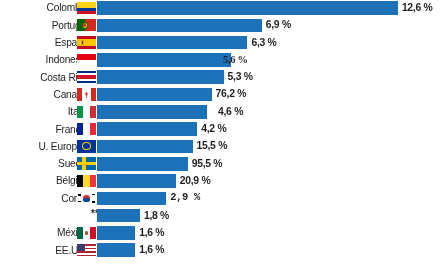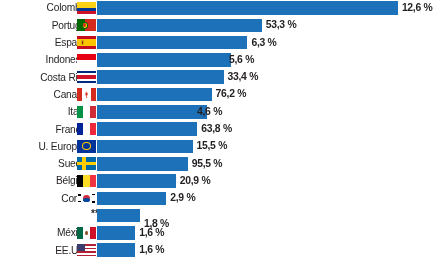--- a/index.html
+++ b/index.html
@@ -76,84 +76,84 @@
     </div>
     <div class="row" style="top: 16.7px;">
       <div class="label">Portugal</div>
       <div class="flag" style="left: 77px;">
         <div class="fv" style="left:0;width:40%;background:#006600;"></div>
         <div class="fv" style="left:40%;width:60%;background:#d52b1e;"></div>
         <div class="circ" style="left:26%;top:22%;width:30%;height:56%;background:#ffe000;border:1px solid #006600;box-sizing:border-box;"></div>
         <div class="circ" style="left:33%;top:33%;width:16%;height:34%;background:#d52b1e;"></div>
       </div>
       <div class="bar" style="width: 164.772px; background: rgb(29, 113, 184);"></div>
-      <div class="val" style="left: 265.772px;">53,3 %</div>
+      <div class="val" style="left: 265.772px;">6,9 %</div>
     </div>
     <div class="row" style="top: 34px;">
       <div class="label">España</div>
       <div class="flag" style="left: 77px;">
         <div class="fl" style="top:0%;height:25%;background:#c60b1e;"></div>
         <div class="fl" style="top:25%;height:50%;background:#ffc400;"></div>
         <div class="fl" style="top:75%;height:25%;background:#c60b1e;"></div>
         <div style="position:absolute;left:22%;top:32%;width:14%;height:36%;background:#ad1519;border:1px solid #c8b100;box-sizing:border-box;"></div>
       </div>
       <div class="bar" style="width: 150.444px; background: rgb(29, 113, 184);"></div>
       <div class="val" style="left: 251.444px;">6,3 %</div>
     </div>
     <div class="row" style="top: 51.3px;">
       <div class="label">Indonesia</div>
       <div class="flag" style="left: 77px;">
         <div class="fl" style="top:0%;height:50%;background:#e70011;"></div>
         <div class="fl" style="top:50%;height:50%;background:#ffffff;"></div>
       </div>
       <div class="bar" style="width: 133.728px; background: rgb(29, 113, 184);"></div>
-      <div class="val" style="left: 229px;">5,6 %</div>
+      <div class="val" style="left: 223px; font-family: Liberation Serif, serif;">5,6 %</div>
     </div>
     <div class="row" style="top: 68.6px;">
       <div class="label">Costa Rica</div>
       <div class="flag" style="left: 77px;">
         <div class="fl" style="top:0%;height:18%;background:#002b7f;"></div>
         <div class="fl" style="top:18%;height:14%;background:#ffffff;"></div>
         <div class="fl" style="top:32%;height:36%;background:#ce1126;"></div>
         <div class="fl" style="top:68%;height:14%;background:#ffffff;"></div>
         <div class="fl" style="top:82%;height:18%;background:#002b7f;"></div>
       </div>
       <div class="bar" style="width: 126.564px; background: rgb(29, 113, 184);"></div>
-      <div class="val" style="left: 227.564px;">33,4 %</div>
+      <div class="val" style="left: 227.564px;">5,3 %</div>
     </div>
     <div class="row" style="top: 85.9px;">
       <div class="label">Canadá</div>
       <div class="flag" style="left: 77px;">
         <div class="fv" style="left:0;width:27%;background:#d52b1e;"></div>
         <div class="fv" style="left:27%;width:46%;background:#ffffff;"></div>
         <div class="fv" style="left:73%;width:27%;background:#d52b1e;"></div>
         <div style="position:absolute;left:41%;top:22%;width:18%;height:56%;background:#d52b1e;clip-path:polygon(50% 0%,62% 30%,88% 22%,76% 50%,100% 60%,58% 62%,62% 100%,38% 100%,42% 62%,0% 60%,24% 50%,12% 22%,38% 30%);"></div>
       </div>
       <div class="bar" style="width: 114.624px; background: rgb(29, 113, 184);"></div>
       <div class="val" style="left: 215.624px;">76,2 %</div>
     </div>
     <div class="row" style="top: 103.2px;">
       <div class="label">Italia</div>
       <div class="flag" style="left: 77px;">
         <div class="fv" style="left:0%;width:33.333333333333336%;background:#009246;"></div>
         <div class="fv" style="left:33.333333333333336%;width:33.333333333333336%;background:#ffffff;"></div>
         <div class="fv" style="left:66.66666666666667%;width:33.333333333333336%;background:#ce2b37;"></div>
       </div>
       <div class="bar" style="width: 109.848px; background: rgb(29, 113, 184);"></div>
-      <div class="val" style="left: 197px;">4,6 %</div>
+      <div class="val" style="left: 218px;">4,6 %</div>
     </div>
     <div class="row" style="top: 120.5px;">
       <div class="label">Francia</div>
       <div class="flag" style="left: 77px;">
         <div class="fv" style="left:0%;width:33.333333333333336%;background:#002395;"></div>
         <div class="fv" style="left:33.333333333333336%;width:33.333333333333336%;background:#ffffff;"></div>
         <div class="fv" style="left:66.66666666666667%;width:33.333333333333336%;background:#ed2939;"></div>
       </div>
       <div class="bar" style="width: 100.296px; background: rgb(29, 113, 184);"></div>
-      <div class="val" style="left: 201.296px;">63,8 %</div>
+      <div class="val" style="left: 201.296px;">4,2 %</div>
     </div>
     <div class="row" style="top: 137.8px;">
       <div class="label">U. Europea</div>
       <div class="flag" style="left: 77px;">
         <div class="fl" style="top:0;height:100%;background:#003399;"></div>
         <div class="circ" style="left:28%;top:18%;width:44%;height:64%;border:1.4px solid #ffcc00;box-sizing:border-box;"></div>
       </div>
       <div class="bar" style="width: 95.52px; background: rgb(29, 113, 184);"></div>
       <div class="val" style="left: 196.52px;">15,5 %</div>
     </div>
@@ -184,26 +184,26 @@
         <div class="circ" style="left:32%;top:22%;width:36%;height:56%;background:#cd2e3a;"></div>
         <div class="circ" style="left:32%;top:50%;width:36%;height:28%;background:#0047a0;"></div>
         <div style="position:absolute;left:5%;top:16%;width:18%;height:5%;background:#000;"></div>
         <div style="position:absolute;left:5%;top:26%;width:18%;height:5%;background:#000;"></div>
         <div style="position:absolute;left:77%;top:16%;width:18%;height:5%;background:#000;"></div>
         <div style="position:absolute;left:77%;top:70%;width:18%;height:5%;background:#000;"></div>
         <div style="position:absolute;left:5%;top:70%;width:18%;height:5%;background:#000;"></div>
         <div style="position:absolute;left:77%;top:80%;width:18%;height:5%;background:#000;"></div>
       </div>
       <div class="bar" style="width: 69.252px; background: rgb(29, 113, 184);"></div>
-      <div class="val" style="left: 170.252px;">2,9 %</div>
+      <div class="val" style="left: 170.252px; font-family: Liberation Mono, monospace;">2,9 %</div>
     </div>
     <div class="row" style="top: 207px;">
       <span class="stars" style="left: 91px;">**</span>
       <div class="bar" style="width: 42.984px; background: rgb(29, 113, 184);"></div>
-      <div class="val" style="left: 143.984px; margin-top: 8px;">1,8 %</div>
+      <div class="val" style="left: 143.984px;">1,8 %</div>
     </div>
     <div class="row" style="top: 224.3px;">
       <div class="label">México</div>
       <div class="flag" style="left: 77px;">
         <div class="fv" style="left:0%;width:33.333333333333336%;background:#006847;"></div>
         <div class="fv" style="left:33.333333333333336%;width:33.333333333333336%;background:#ffffff;"></div>
         <div class="fv" style="left:66.66666666666667%;width:33.333333333333336%;background:#ce1126;"></div>
         <div class="circ" style="left:44%;top:35%;width:12%;height:30%;background:#8f5b2e;"></div>
       </div>
       <div class="bar" style="width: 38.208px; background: rgb(29, 113, 184);"></div>

